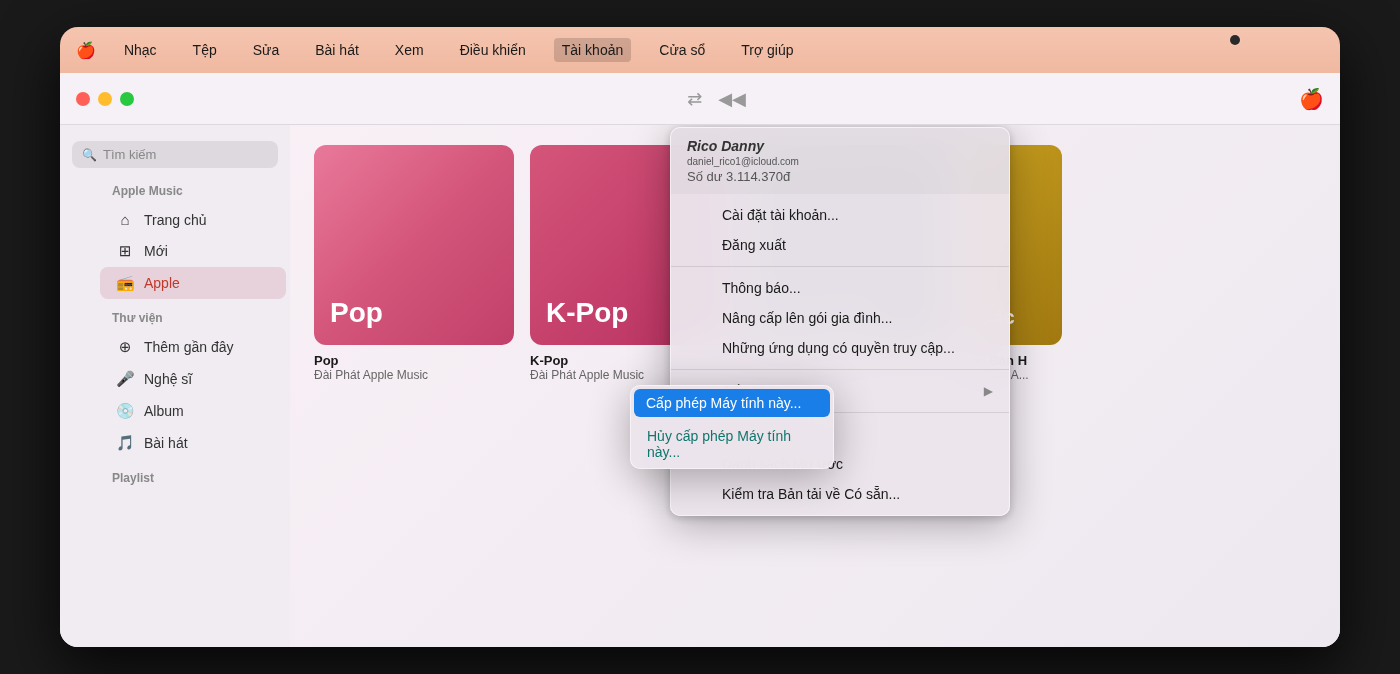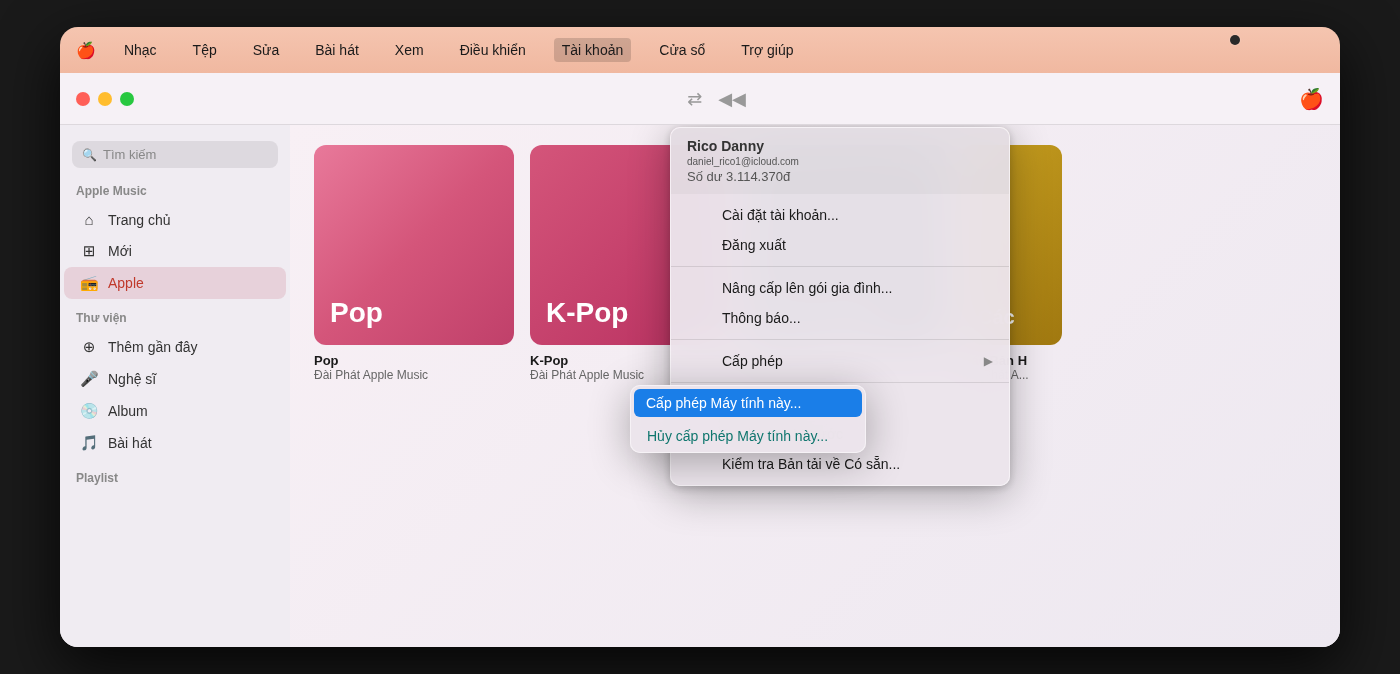--- a/index.html
+++ b/index.html
@@ -178,20 +178,21 @@
     }
 
     .sidebar-item-icon {
       font-size: 15px;
       width: 18px;
       text-align: center;
     }
 
     .sidebar-section {
       margin-bottom: 12px;
+      margin-left: 36px;
     }
 
     
     .content-area {
       flex: 1;
       overflow: hidden;
       position: relative;
       background: linear-gradient(135deg, #f8f0f5 0%, #ede8f0 100%);
     }
 
@@ -309,20 +310,21 @@
 
     .menu-user-section {
       padding: 10px 16px;
       background: rgba(0,0,0,0.03);
     }
 
     .menu-username {
       font-size: 14px;
       font-weight: 600;
       color: #333;
+      font-style: italic;
     }
 
     .menu-email {
       font-size: 10px;
       color: #555;
       margin-top: 2px;
     }
 
     .menu-balance {
       font-size: 13px;
@@ -344,21 +346,21 @@
     .menu-row-arrow {
       font-size: 12px;
       color: #888;
     }
 
     
     .sub-dropdown {
       position: absolute;
       left: 340px;
       top: 260px;
-      width: 236px;
+      width: 204px;
       background: rgba(235, 228, 235, 0.97);
       backdrop-filter: blur(20px);
       border-radius: 10px;
       box-shadow: 0 8px 40px rgba(0,0,0,0.3);
       overflow: hidden;
       z-index: 350;
       border: 1px solid rgba(255,255,255,0.5);
     }
 
     .sub-menu-item {
@@ -538,24 +540,27 @@
               <div class="menu-row">
                 <span>Cài đặt tài khoản...</span>
               </div>
               <div class="menu-row">
                 <span>Đăng xuất</span>
               </div>
             </div>
 
             <div class="menu-section">
               <div class="menu-row">
+                <span>Thông báo...</span>
+              </div>
+              <div class="menu-row">
                 <span>Nâng cấp lên gói gia đình...</span>
               </div>
               <div class="menu-row">
-                <span>Thông báo...</span>
+                <span>Những ứng dụng có quyền truy cập...</span>
               </div>
             </div>
 
             <div class="menu-section">
               <div class="menu-row">
                 <span>Cấp phép</span>
                 <span class="menu-row-arrow">▶</span>
               </div>
             </div>
 

